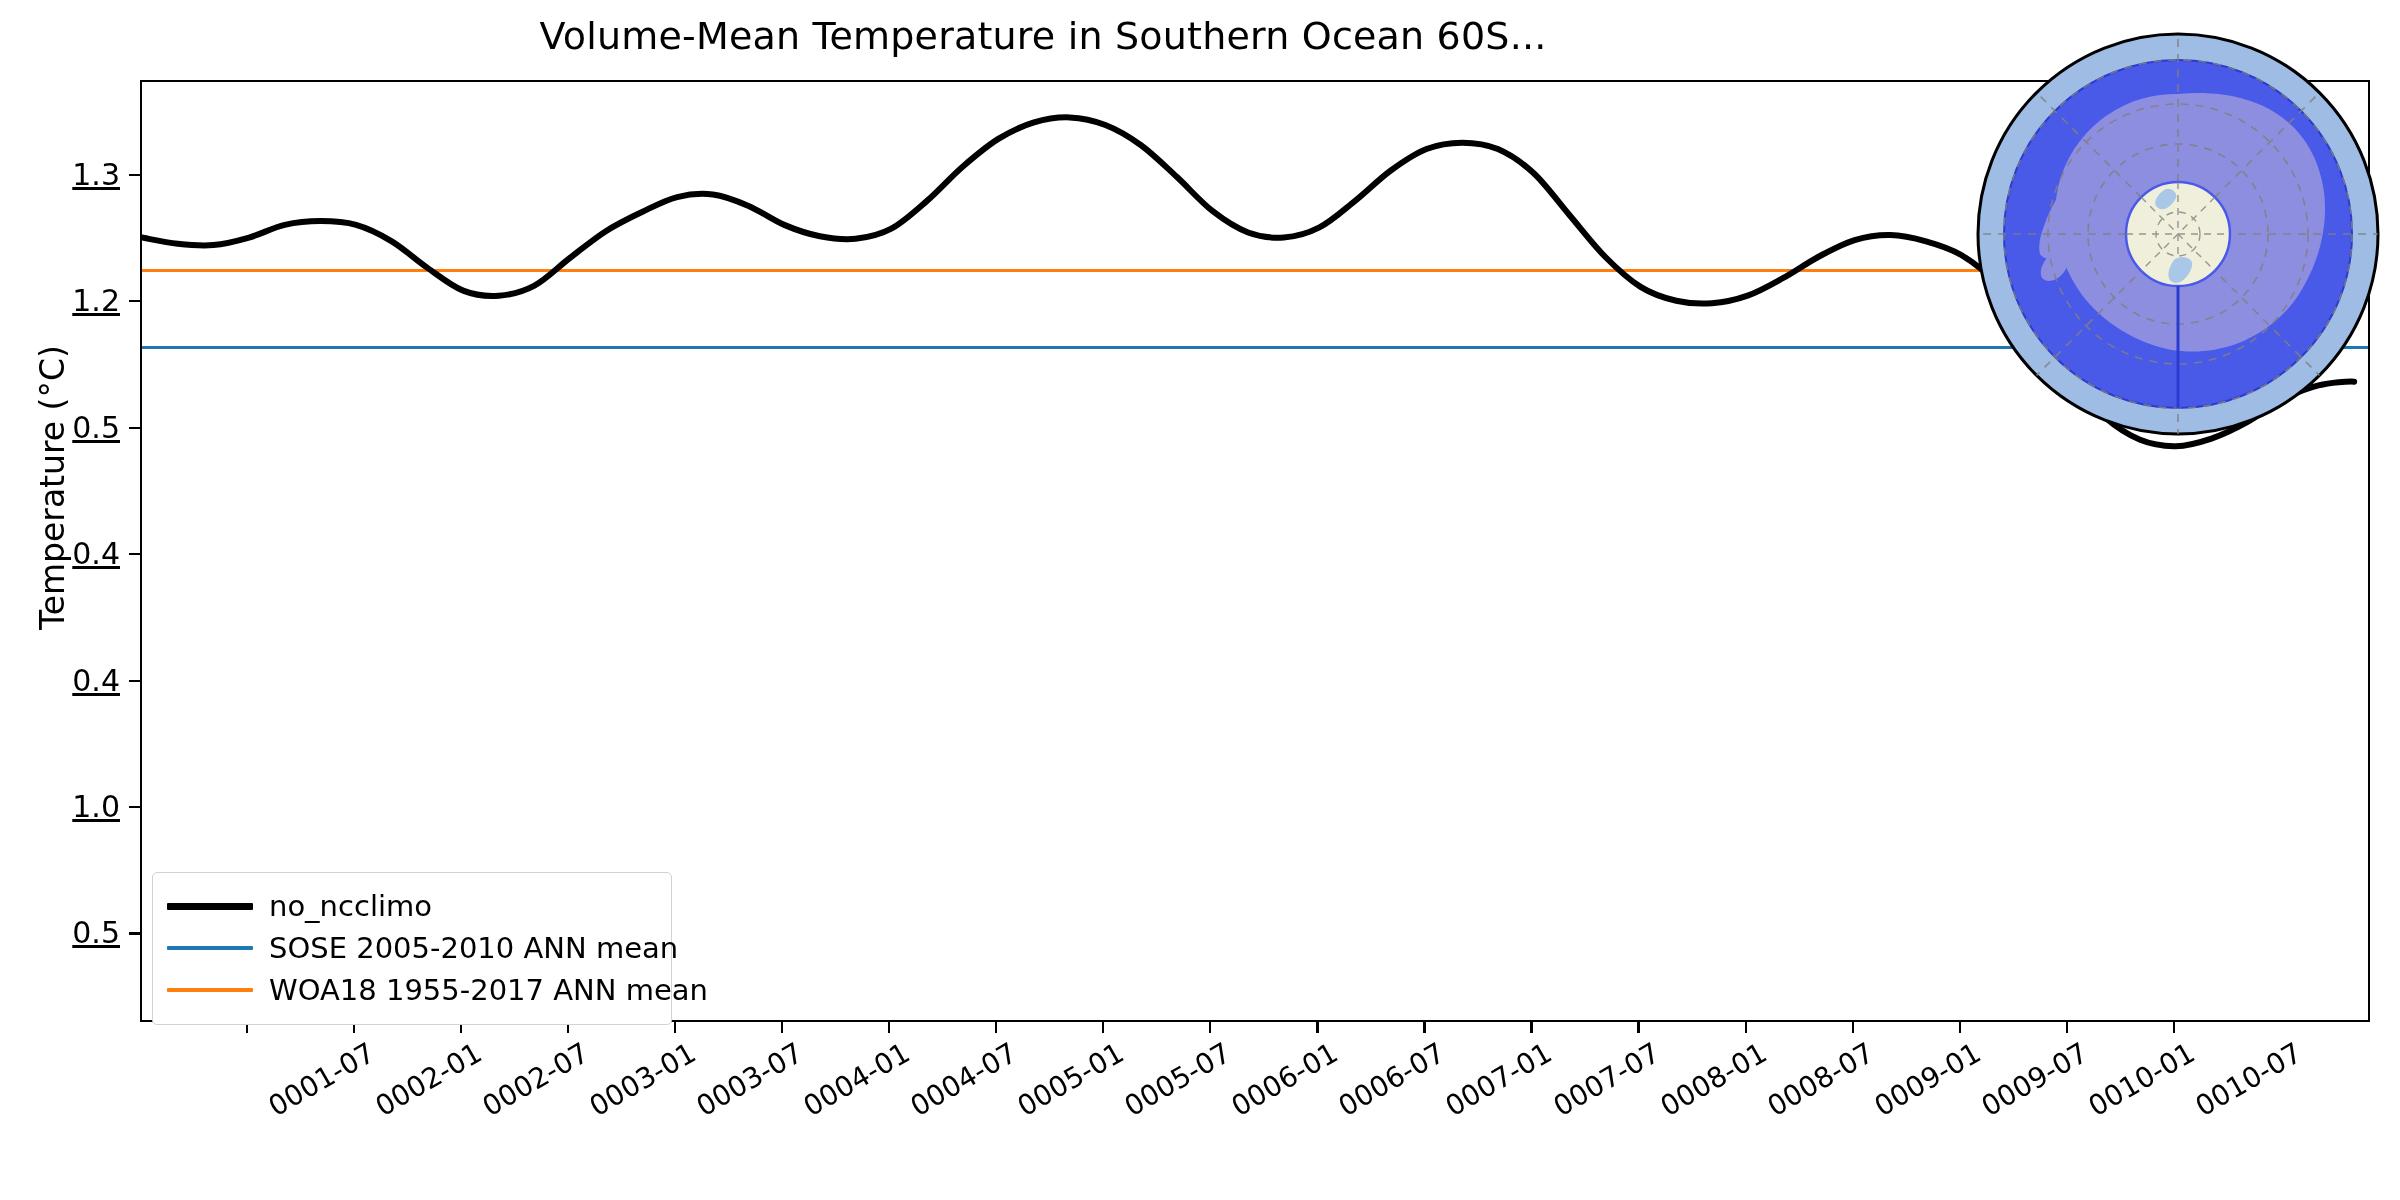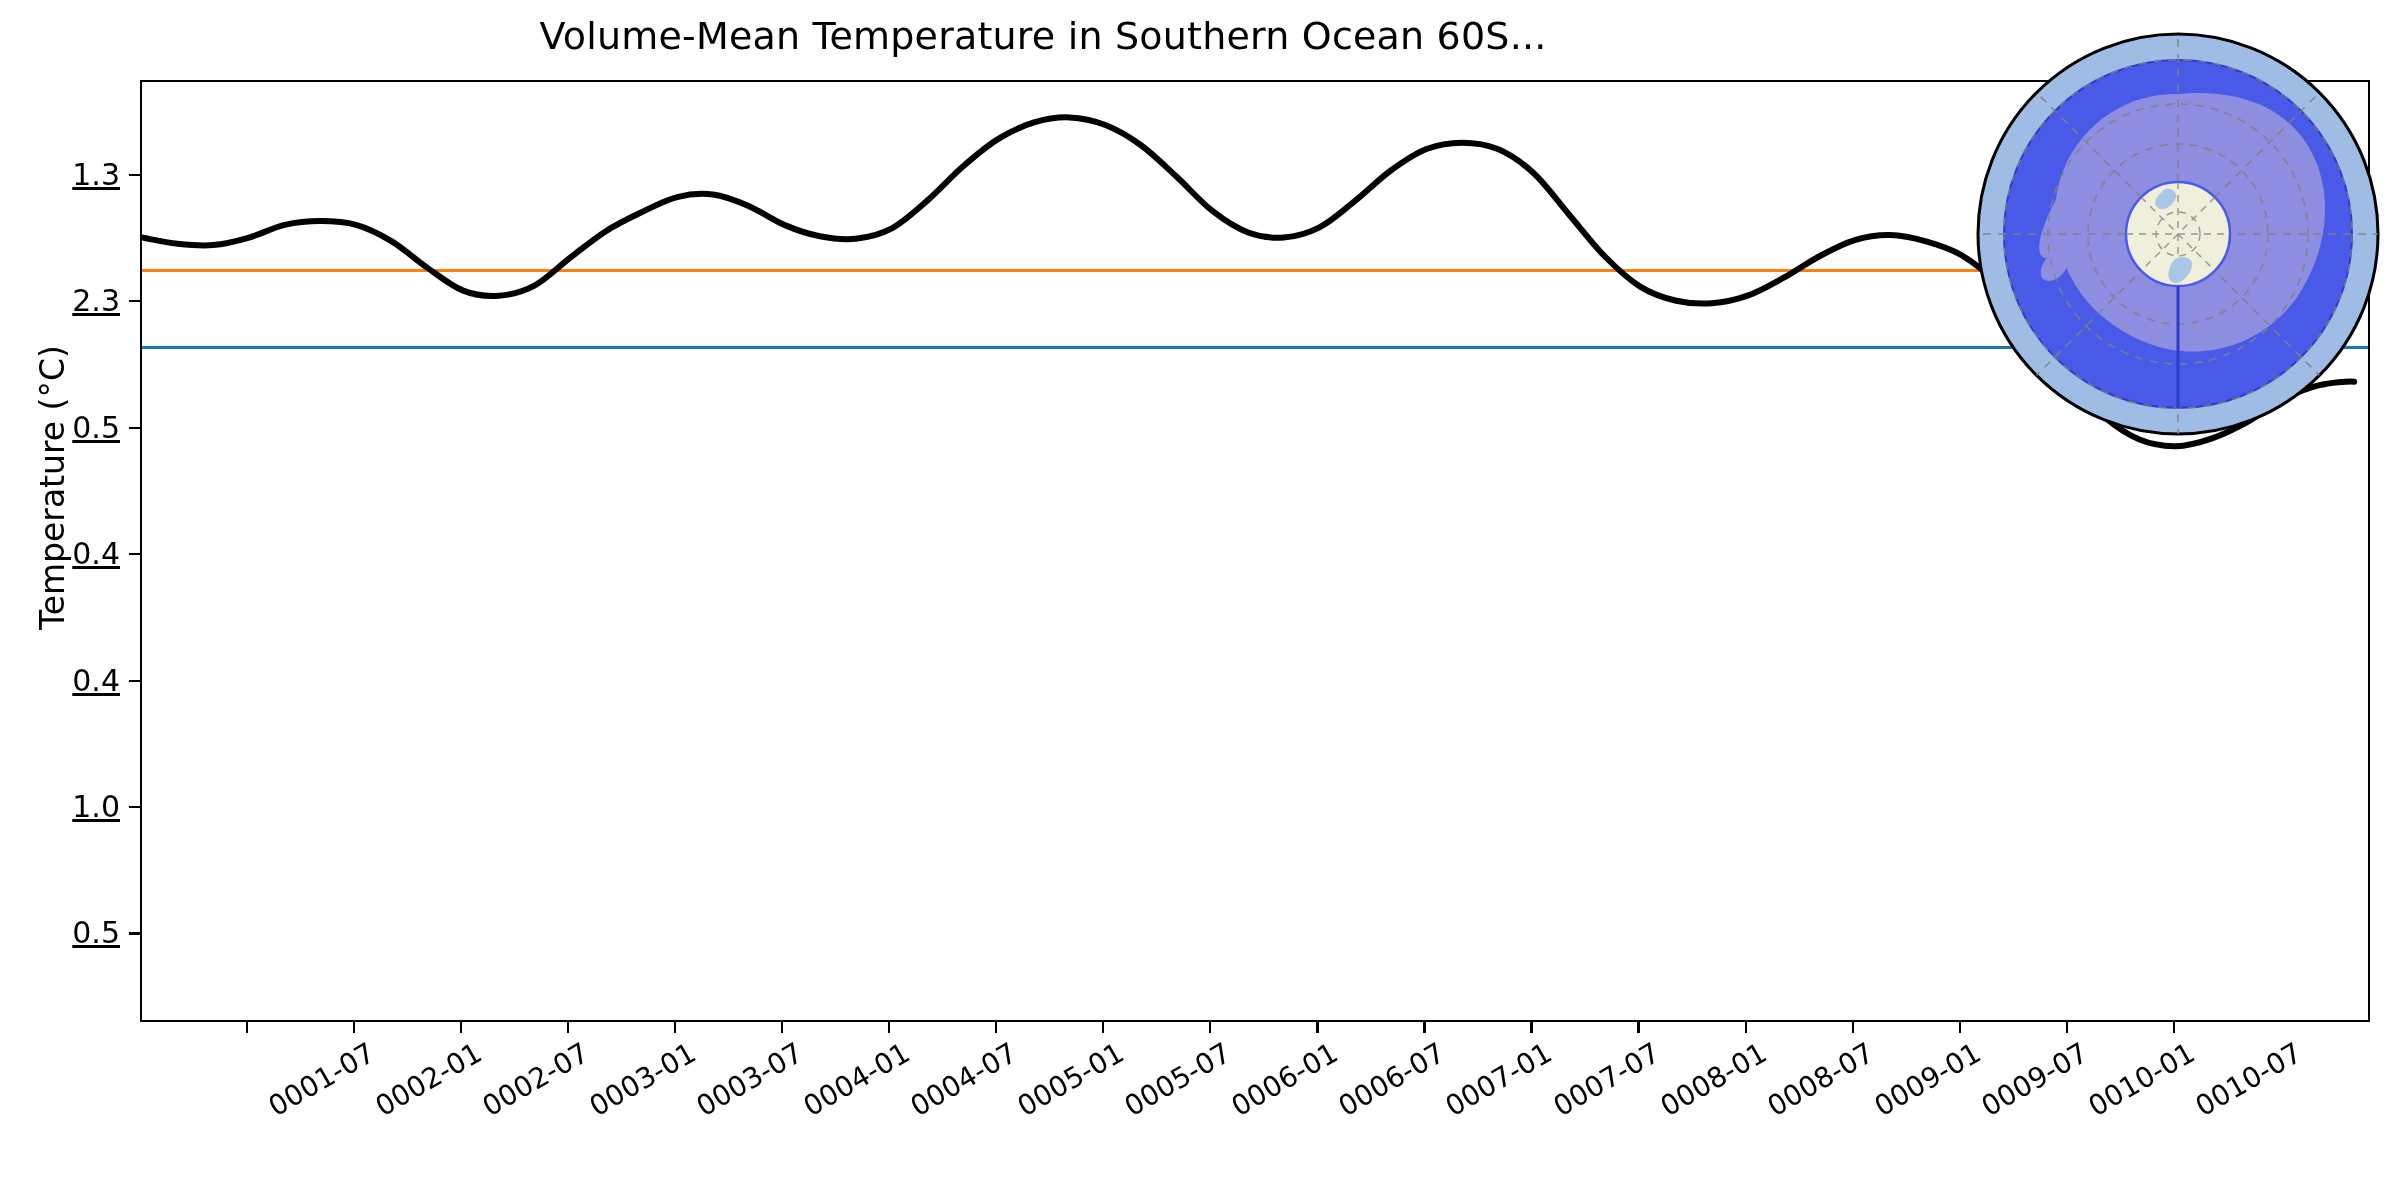--- a/index.html
+++ b/index.html
@@ -89,21 +89,21 @@
       <div class="ytick" style="top: 554.161px;">
         <span class="mark"></span>
         <span class="lbl">0.4</span>
       </div>
       <div class="ytick" style="top: 427.718px;">
         <span class="mark"></span>
         <span class="lbl">0.5</span>
       </div>
       <div class="ytick" style="top: 301.275px;">
         <span class="mark"></span>
-        <span class="lbl">2.3</span>
+        <span class="lbl">1.2</span>
       </div>
       <div class="ytick" style="top: 174.832px;">
         <span class="mark"></span>
         <span class="lbl">1.3</span>
       </div>
     </div>
 
   <div id="xticks">
       <div class="xtick" style="left: 247.04px;">
         <span class="mark"></span>
@@ -225,20 +225,40 @@
   <div id="plot-frame">
     <div id="plot-clip">
       <svg id="plot-svg" viewBox="0 0 2230 942" preserveAspectRatio="none">
         <path id="hline-woa" fill="none" d="M0,188.40 L2230,188.40" stroke="#ff7f0e" stroke-width="3"></path>
         <path id="hline-sose" fill="none" d="M0,265.53 L2230,265.53" stroke="#1f77b4" stroke-width="3"></path>
         <path id="series-main" fill="none" stroke-linecap="round" stroke-linejoin="round" d="M0.00,155.52 C5.95,156.58 23.79,160.58 35.68,161.85 C47.57,163.11 59.47,164.17 71.36,163.11 C83.25,162.06 95.15,158.90 107.04,155.52 C118.93,152.15 130.83,145.62 142.72,142.88 C154.61,140.14 166.51,139.09 178.40,139.09 C190.29,139.09 202.19,139.51 214.08,142.88 C225.97,146.25 237.87,152.15 249.76,159.32 C261.65,166.48 273.55,177.65 285.44,185.87 C297.33,194.09 309.23,203.99 321.12,208.63 C333.01,213.27 344.91,214.53 356.80,213.69 C368.69,212.85 380.59,209.90 392.48,203.57 C404.37,197.25 416.27,184.82 428.16,175.76 C440.05,166.69 451.95,156.79 463.84,149.20 C475.73,141.62 487.63,135.93 499.52,130.24 C511.41,124.55 523.31,118.01 535.20,115.06 C547.09,112.11 558.99,111.06 570.88,112.53 C582.77,114.01 594.67,118.86 606.56,123.91 C618.45,128.97 630.35,137.82 642.24,142.88 C654.13,147.94 666.03,151.94 677.92,154.26 C689.81,156.58 701.71,158.05 713.60,156.79 C725.49,155.52 737.39,153.00 749.28,146.67 C761.17,140.35 773.07,129.18 784.96,118.86 C796.85,108.53 808.75,95.04 820.64,84.72 C832.53,74.39 844.43,64.28 856.32,56.90 C868.21,49.52 880.11,44.04 892.00,40.46 C903.89,36.88 915.79,34.98 927.68,35.40 C939.57,35.83 951.47,38.35 963.36,42.99 C975.25,47.63 987.15,54.58 999.04,63.22 C1010.93,71.86 1022.83,83.87 1034.72,94.83 C1046.61,105.79 1058.51,119.70 1070.40,128.97 C1082.29,138.24 1094.19,146.04 1106.08,150.47 C1117.97,154.89 1129.87,156.37 1141.76,155.52 C1153.65,154.68 1165.55,151.52 1177.44,145.41 C1189.33,139.30 1201.23,128.34 1213.12,118.86 C1225.01,109.37 1236.91,97.15 1248.80,88.51 C1260.69,79.87 1272.59,71.65 1284.48,67.01 C1296.37,62.38 1308.27,60.69 1320.16,60.69 C1332.05,60.69 1343.95,61.96 1355.84,67.01 C1367.73,72.07 1379.63,80.08 1391.52,91.04 C1403.41,102.00 1415.31,118.86 1427.20,132.77 C1439.09,146.67 1450.99,162.48 1462.88,174.49 C1474.77,186.50 1486.67,197.46 1498.56,204.84 C1510.45,212.21 1522.35,216.01 1534.24,218.75 C1546.13,221.49 1558.03,222.12 1569.92,221.28 C1581.81,220.43 1593.71,217.90 1605.60,213.69 C1617.49,209.47 1629.39,202.52 1641.28,195.99 C1653.17,189.45 1665.07,180.81 1676.96,174.49 C1688.85,168.17 1700.75,161.64 1712.64,158.05 C1724.53,154.47 1736.43,152.79 1748.32,153.00 C1760.21,153.21 1772.11,155.95 1784.00,159.32 C1795.89,162.69 1807.79,166.06 1819.68,173.23 C1831.57,180.39 1843.47,189.66 1855.36,202.31 C1867.25,214.95 1879.15,233.29 1891.04,249.09 C1902.93,264.90 1914.83,282.81 1926.72,297.14 C1938.61,311.47 1950.51,324.96 1962.40,335.07 C1974.29,345.19 1986.19,352.99 1998.08,357.83 C2009.97,362.68 2021.87,364.37 2033.76,364.16 C2045.65,363.94 2057.55,360.57 2069.44,356.57 C2081.33,352.57 2093.23,346.66 2105.12,340.13 C2117.01,333.60 2128.91,323.48 2140.80,317.37 C2152.69,311.26 2164.59,306.41 2176.48,303.46 C2188.37,300.51 2206.21,299.25 2212.16,299.67" stroke="#000000" stroke-width="6"></path>
       </svg>
     </div>
   </div>
 
+  <div id="legend">
+      <div class="leg-row">
+        <span class="leg-swatch">
+          <i style="background: rgb(0, 0, 0); height: 7px; margin-top: -3.5px;"></i>
+        </span>
+        <span class="leg-text">no_ncclimo</span>
+      </div>
+      <div class="leg-row">
+        <span class="leg-swatch">
+          <i style="background: rgb(31, 119, 180); height: 3.5px; margin-top: -1.75px;"></i>
+        </span>
+        <span class="leg-text">SOSE 2005-2010 ANN mean</span>
+      </div>
+      <div class="leg-row">
+        <span class="leg-swatch">
+          <i style="background: rgb(255, 127, 14); height: 3.5px; margin-top: -1.75px;"></i>
+        </span>
+        <span class="leg-text">WOA18 1955-2017 ANN mean</span>
+      </div>
+    </div>
 
   <div id="inset-map">
     <svg viewBox="0 0 420 420" width="420" height="420">
       <defs>
         <clipPath id="diskclip">
             <circle cx="210" cy="210" r="200"></circle>
           </clipPath>
         <clipPath id="regionclip">
             <circle cx="210" cy="210" r="174"></circle>
           </clipPath>

